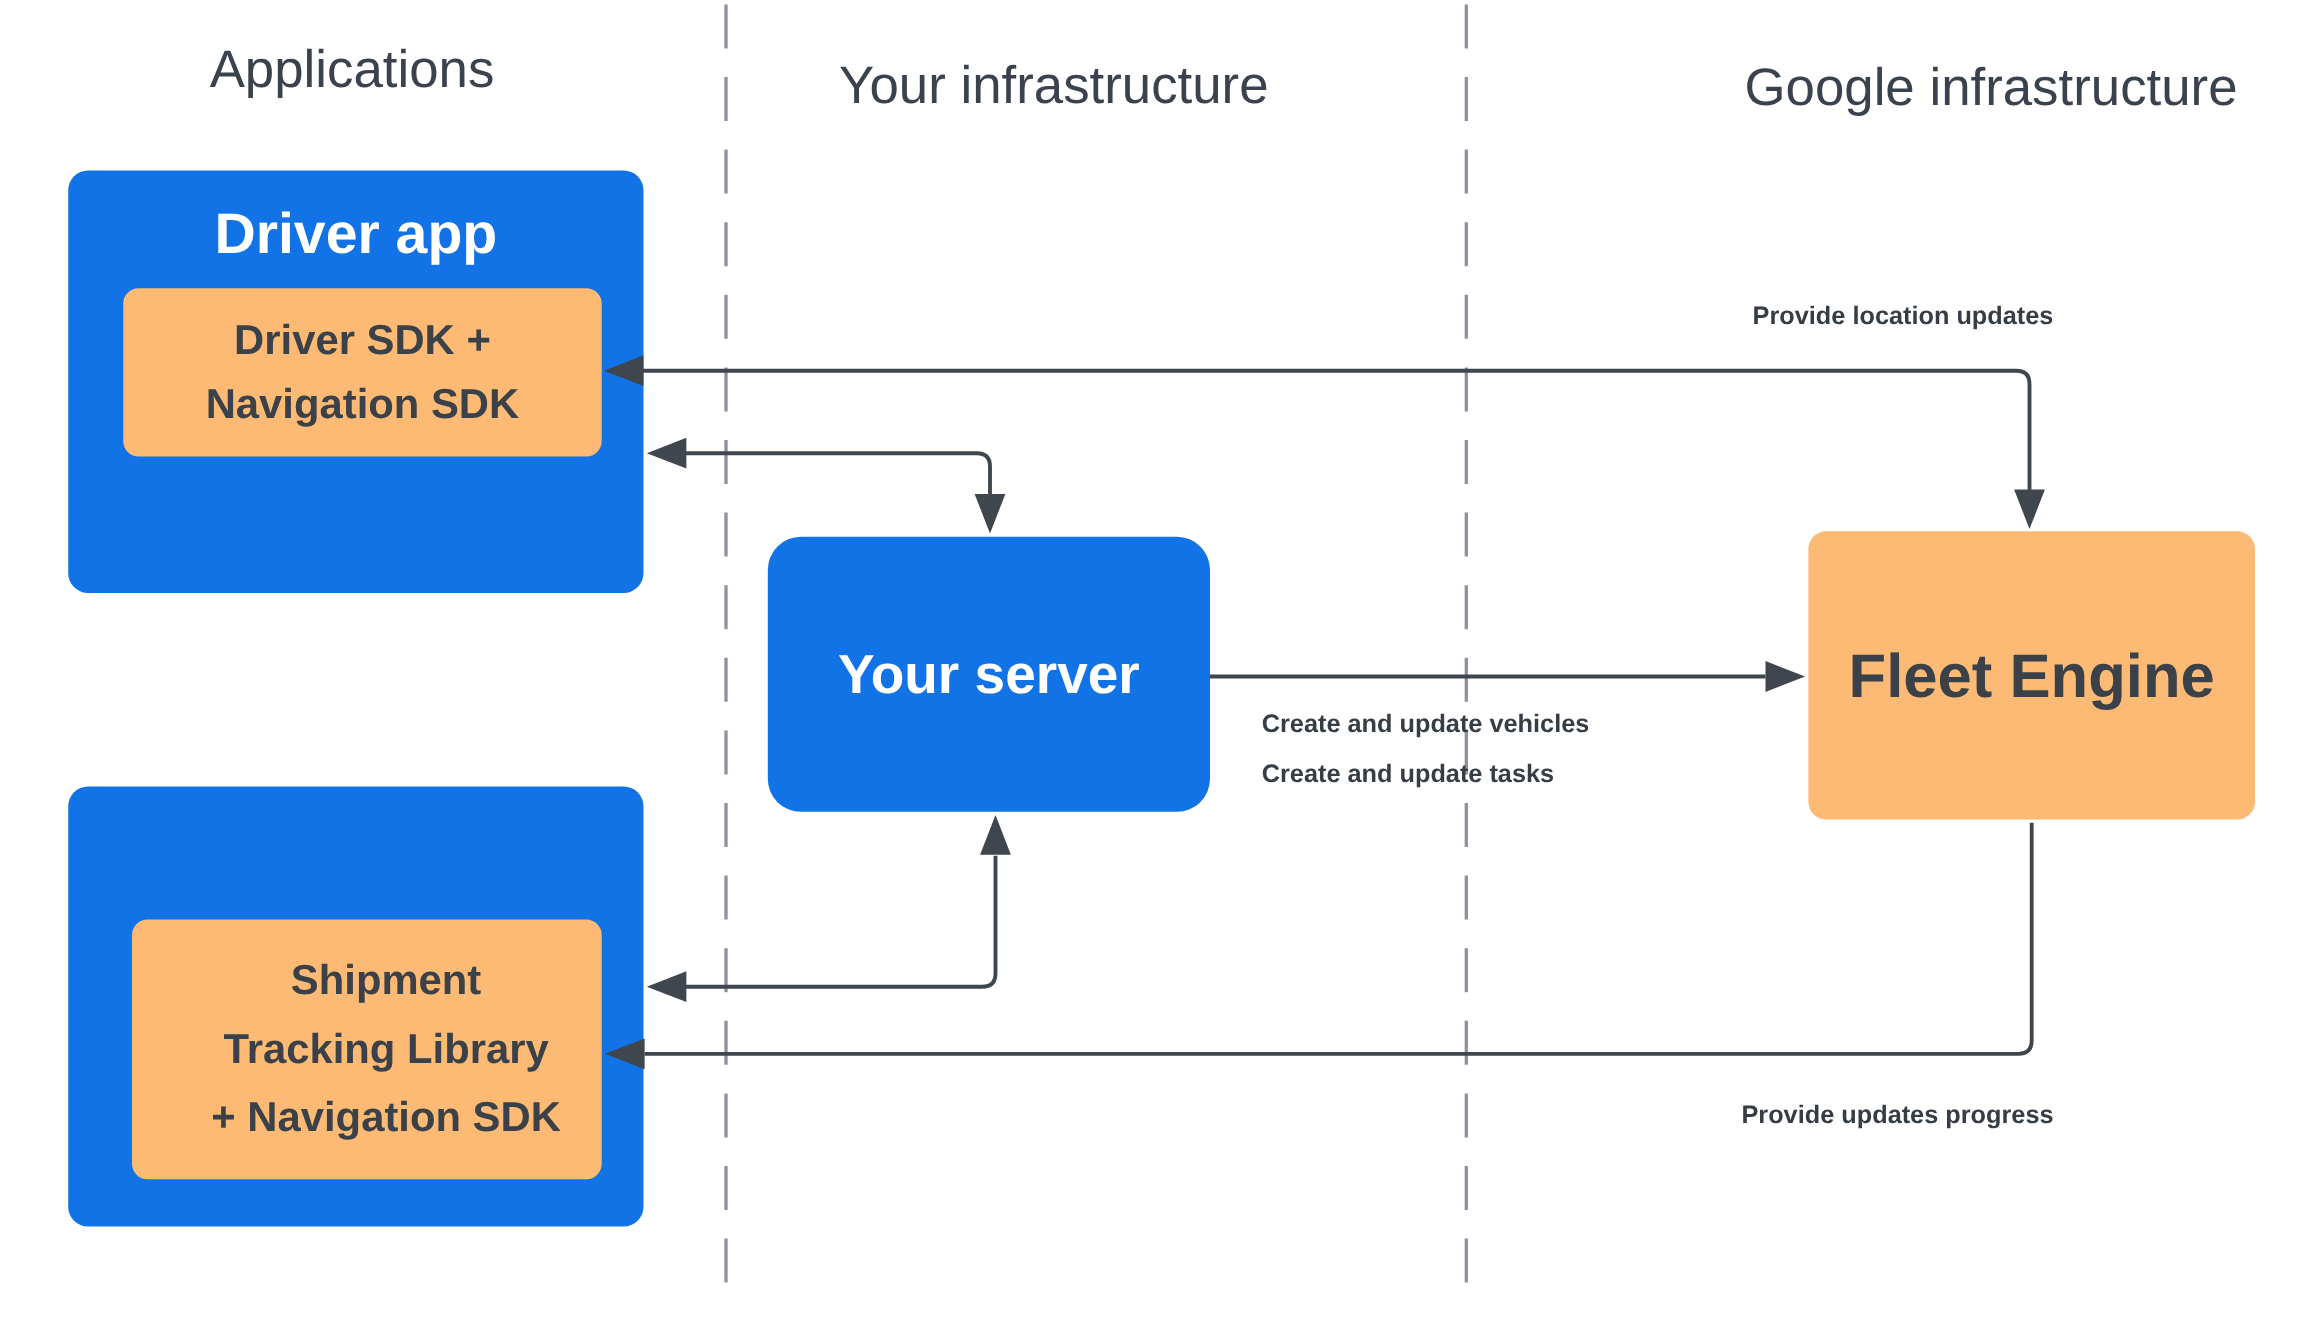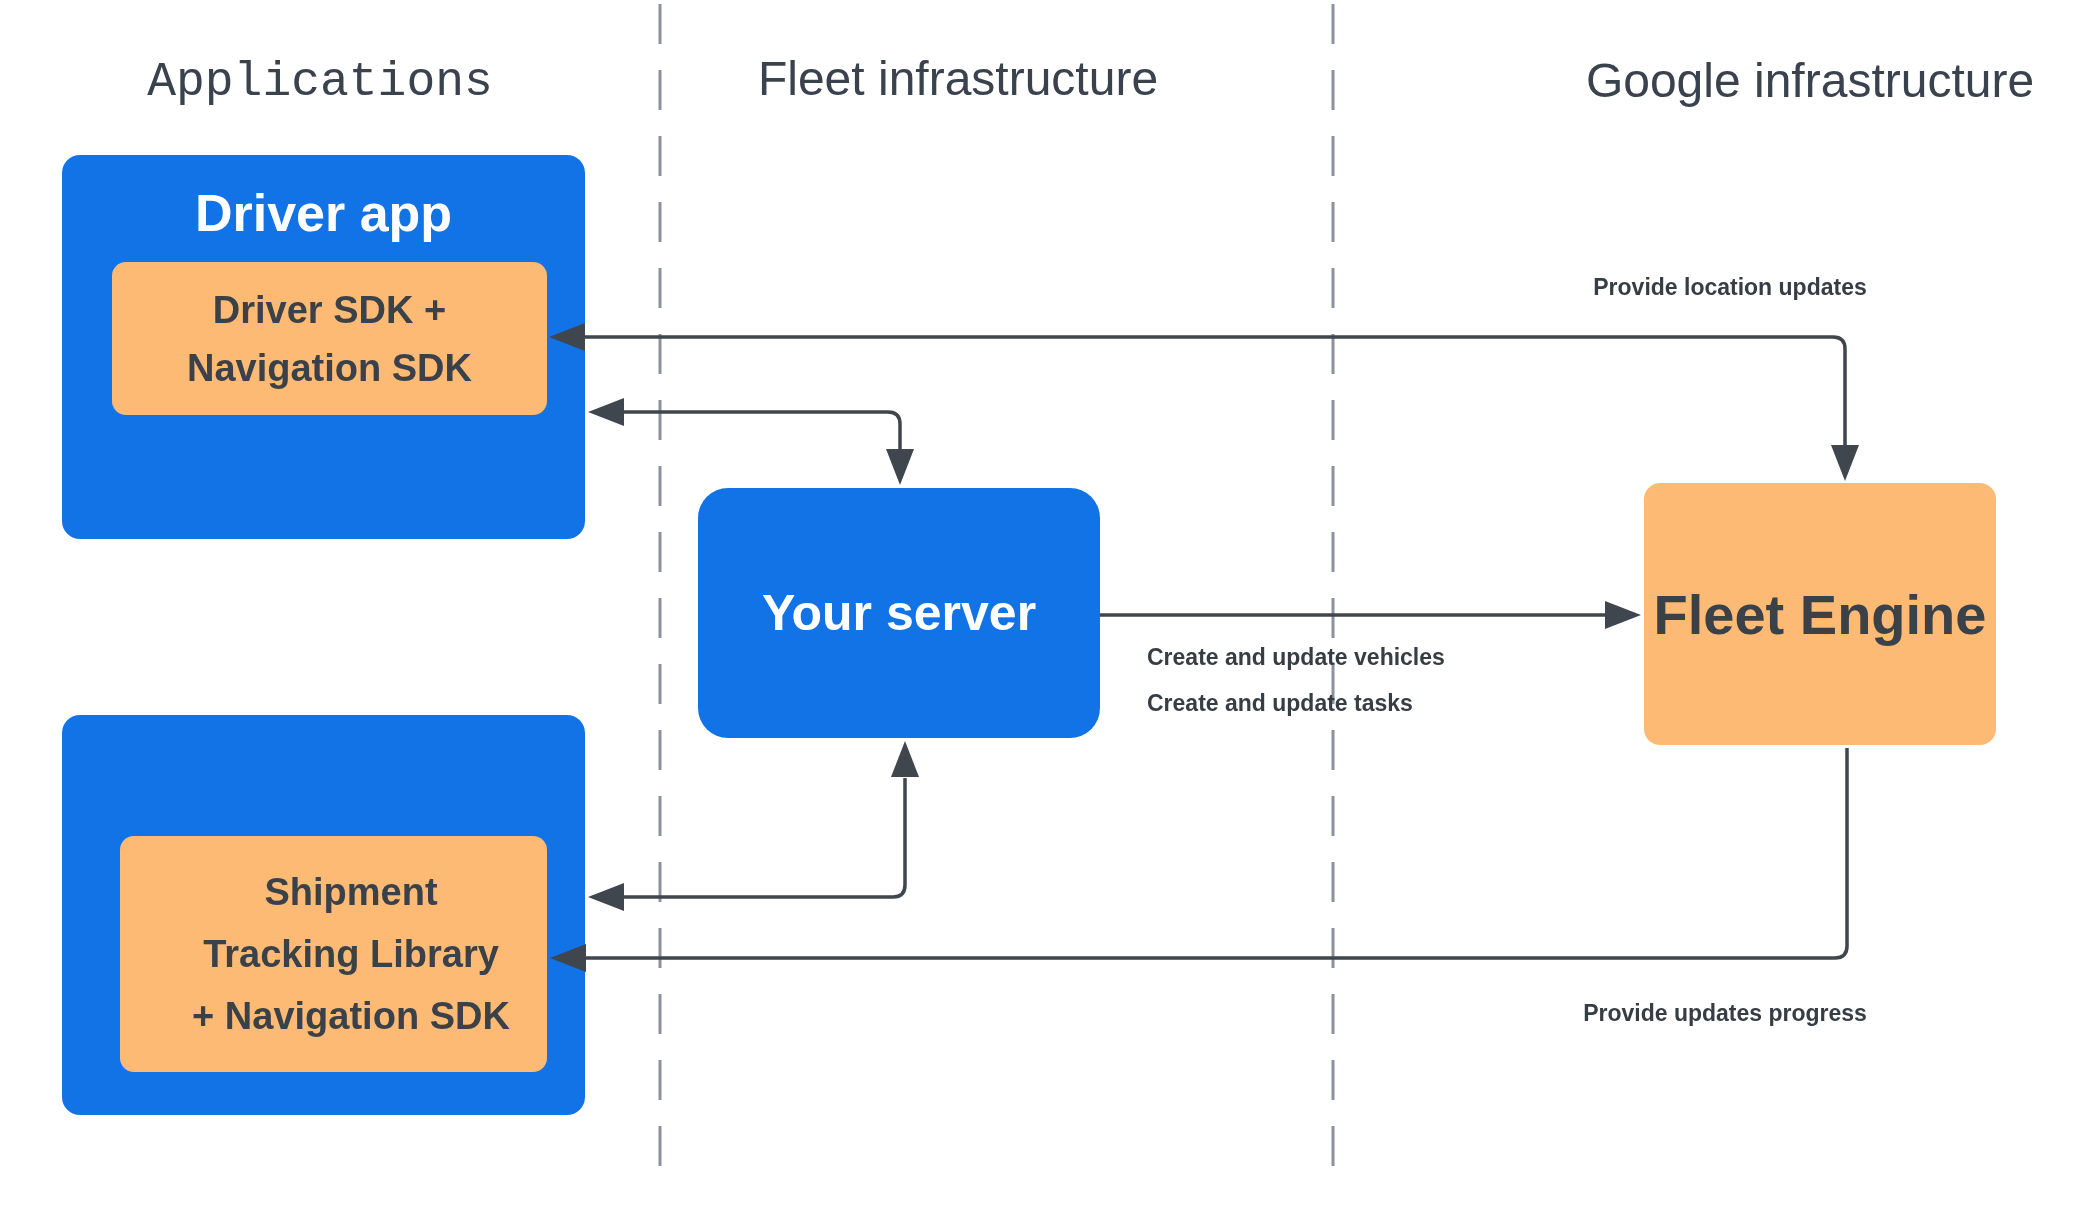--- a/index.html
+++ b/index.html
@@ -17,21 +17,21 @@
   }
   
   .col-header {
     position: absolute;
     transform: translate(-50%, -50%);
     font-size: 48px;
     font-weight: 400;
     color: #3a424e;
     white-space: nowrap;
   }
-  #hdr-applications { left: 320px;  top: 82px; font-family: Liberation Mono, monospace; }
+  #hdr-applications { left: 320px;  top: 64px; }
   #hdr-your-infra   { left: 958px;  top: 78px; }
   #hdr-google-infra { left: 1810px; top: 80px; }
 
   
   .blue-box {
     position: absolute;
     background: #1273e6;
     border-radius: 18px;
     box-sizing: border-box;
   }
@@ -67,21 +67,21 @@
 
   #consumer-app { left: 62px;  top: 715px; width: 523px; height: 400px; }
   #consumer-app .box-title { margin-top: 28px; }
   #shipment-sdk { left: 58px;  top: 121px; width: 427px; height: 236px; }
   #shipment-sdk .sdk-text { line-height: 62px; margin-left: 35px; }
 
   #your-server  { left: 698px; top: 488px; width: 402px; height: 250px;
                   display: flex; align-items: center; justify-content: center; border-radius: 30px; }
   #your-server .box-title { margin-top: 0; font-size: 50px; }
 
-  #fleet-engine { left: 1644px; top: 483px; width: 352px; height: 262px;
+  #fleet-engine { left: 1644px; top: 483px; width: 406px; height: 262px;
                   border-radius: 16px; }
   #fleet-engine .fe-title {
     color: #3a4148; font-weight: bold; font-size: 56px; white-space: nowrap;
   }
 
   
   #wires {
     position: absolute;
     left: 0; top: 0;
     width: 2089px; height: 1208px;
@@ -102,21 +102,21 @@
   #lbl-location { left: 1730px; top: 287px; }
   #lbl-create   { left: 1147px; top: 634px; line-height: 46px; }
   #lbl-shipment { left: 1725px; top: 1013px; }
 </style>
 </head>
 <body>
 
 <div id="canvas">
 
   <div class="col-header" id="hdr-applications">Applications</div>
-  <div class="col-header" id="hdr-your-infra">Fleet infrastructure</div>
+  <div class="col-header" id="hdr-your-infra">Your infrastructure</div>
   <div class="col-header" id="hdr-google-infra">Google infrastructure</div>
 
   <div class="blue-box" id="driver-app">
     <div class="box-title">Driver app</div>
     <div class="yellow-box" id="driver-sdk">
       <div class="sdk-text">Driver SDK +
 Navigation SDK</div>
     </div>
   </div>
 

